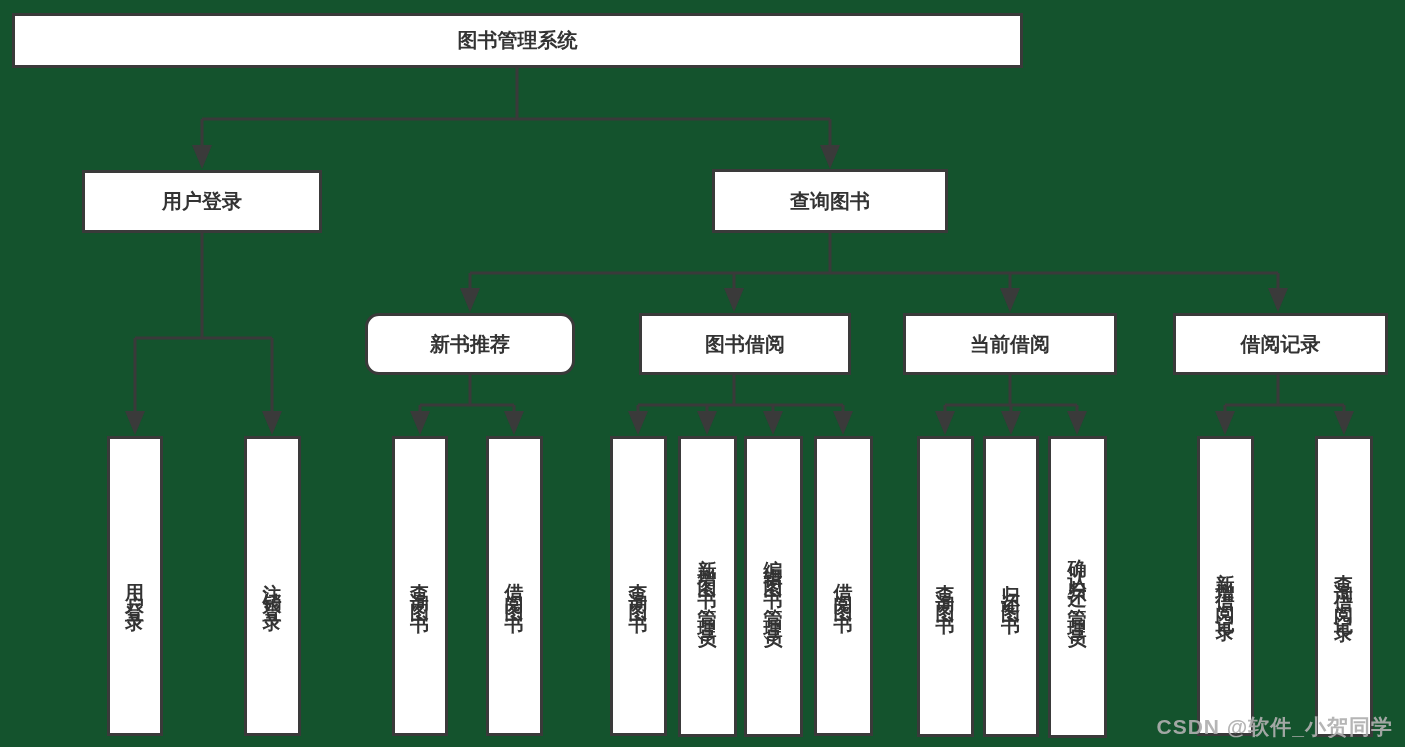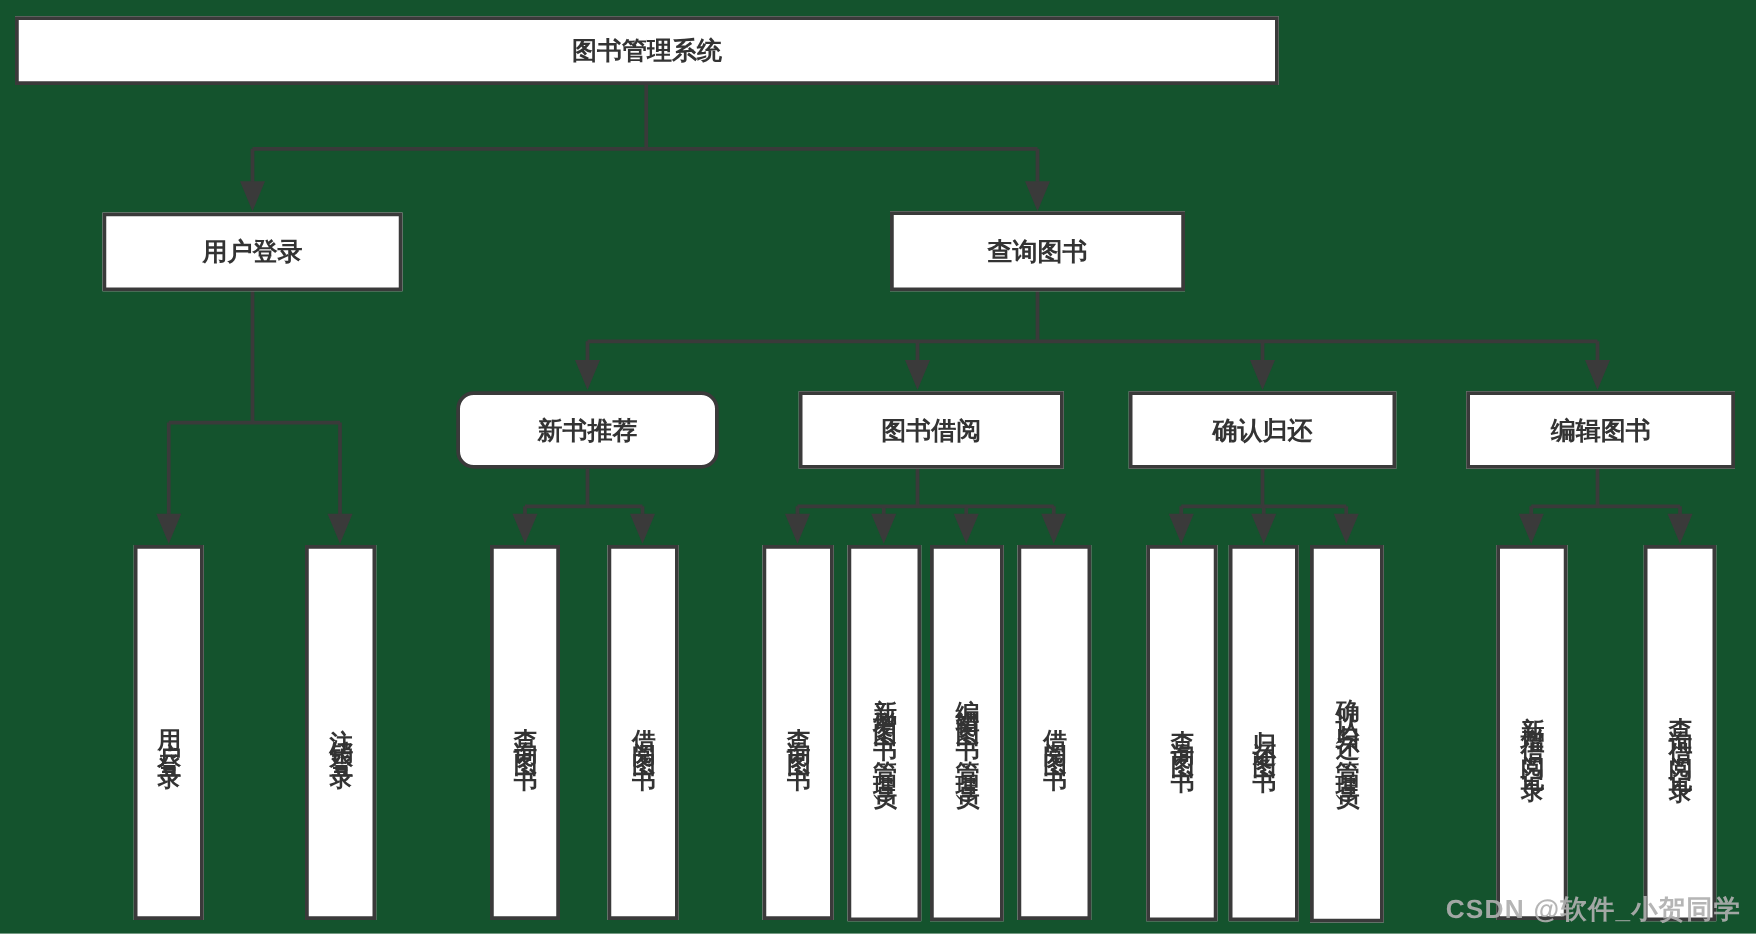--- a/index.html
+++ b/index.html
@@ -92,22 +92,22 @@
     <path d="M1334,411 L1354,411 L1344,435 Z" fill="#3a3a3a"></path>
   </svg>
 
   <div class="box" style="left:12px; top:13px; width:1011px; height:55px;">图书管理系统</div>
 
   <div class="box" style="left:82px; top:170px; width:240px; height:63px;">用户登录</div>
   <div class="box" style="left:712px; top:169px; width:236px; height:64px;">查询图书</div>
 
   <div class="box" style="left:365px; top:313px; width:210px; height:62px;border-radius:14px;">新书推荐</div>
   <div class="box" style="left:604px; top:313px; width:212px; height:62px;margin-left:35px;">图书借阅</div>
-  <div class="box" style="left:903px; top:313px; width:214px; height:62px;">确认归还</div>
-  <div class="box" style="left:1173px; top:313px; width:215px; height:62px;">编辑图书</div>
+  <div class="box" style="left:903px; top:313px; width:214px; height:62px;">当前借阅</div>
+  <div class="box" style="left:1173px; top:313px; width:215px; height:62px;">借阅记录</div>
 
   <div class="box vbox" style="left:107px; top:436px; width:56px; height:300px;">用户登录</div>
   <div class="box vbox" style="left:244px; top:436px; width:57px; height:300px;">注销登录</div>
 
   <div class="box vbox" style="left:392px; top:436px; width:56px; height:300px;">查询图书</div>
   <div class="box vbox" style="left:486px; top:436px; width:57px; height:300px;">借阅图书</div>
 
   <div class="box vbox" style="left:610px; top:436px; width:57px; height:300px;">查询图书</div>
   <div class="box vbox" style="left:678px; top:436px; width:59px; height:301px;">新增图书（管理员）</div>
   <div class="box vbox" style="left:744px; top:436px; width:59px; height:301px;">编辑图书（管理员）</div>

